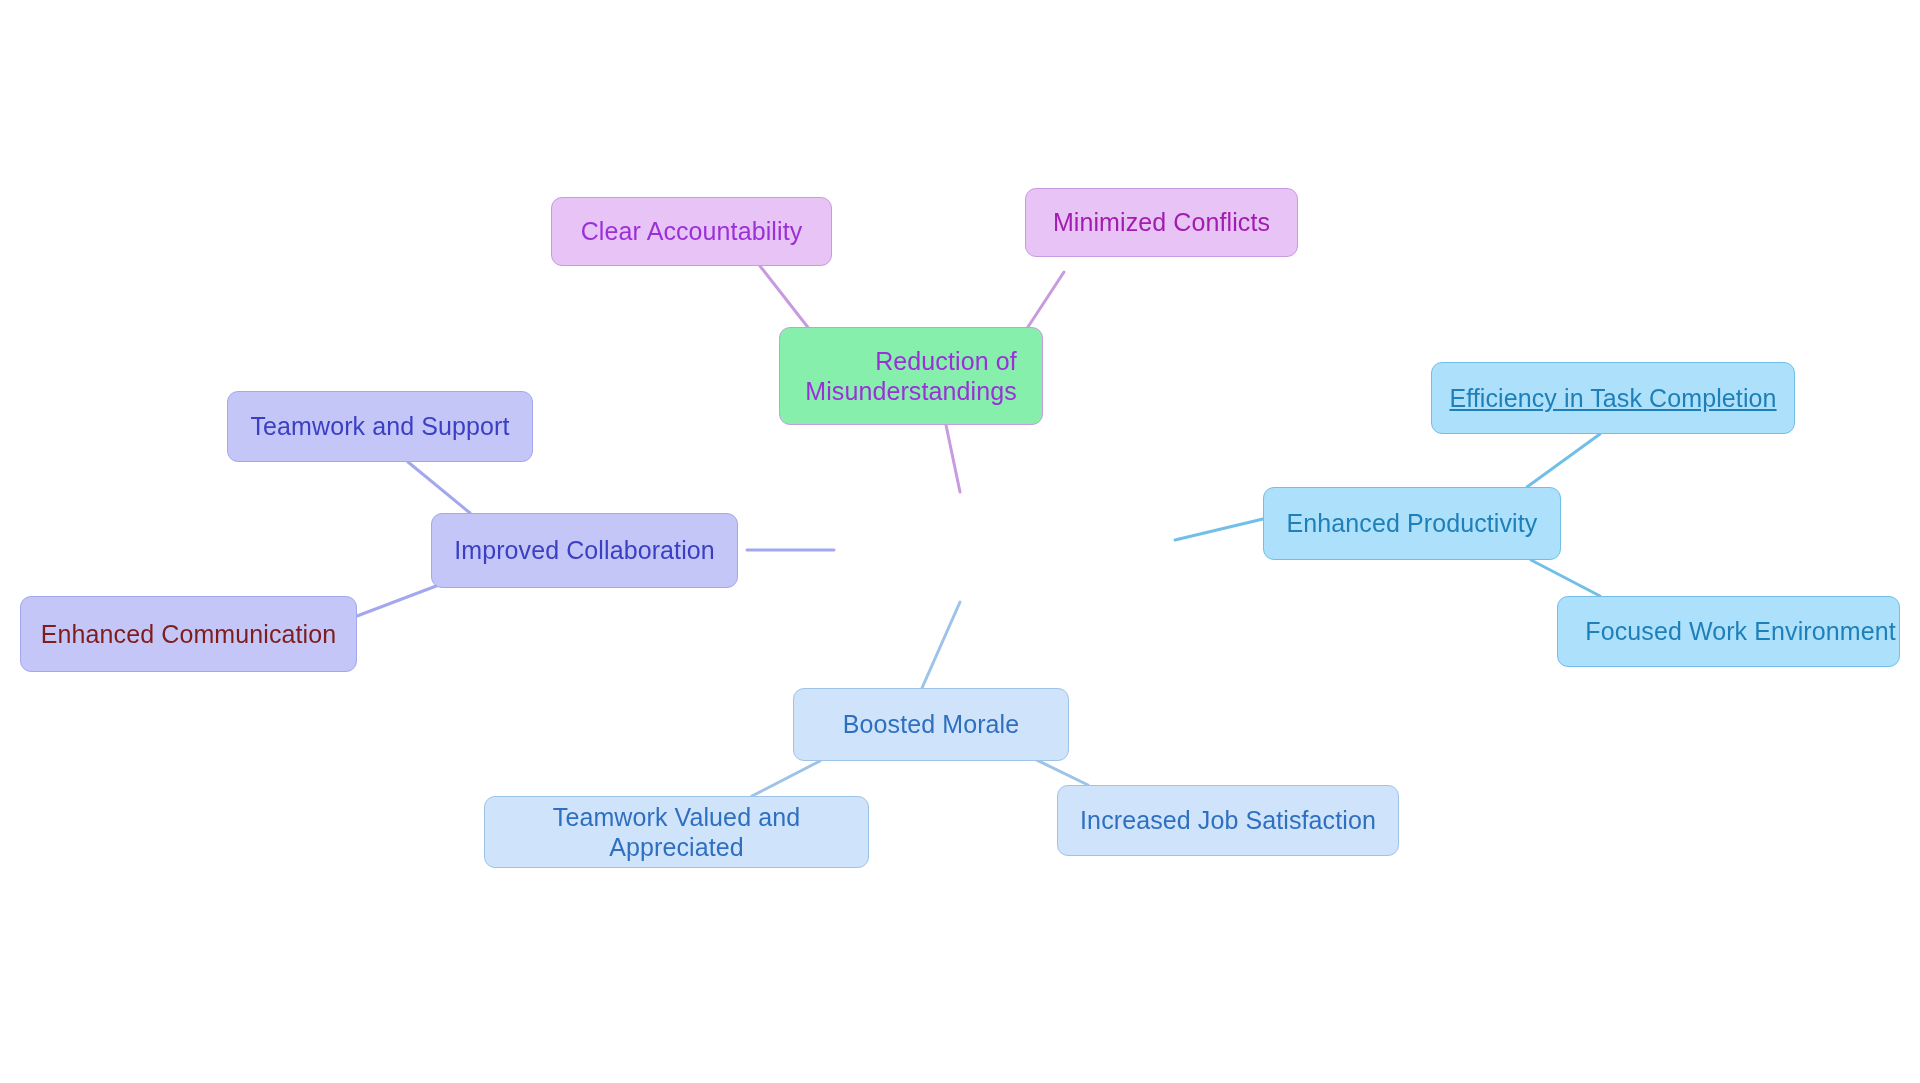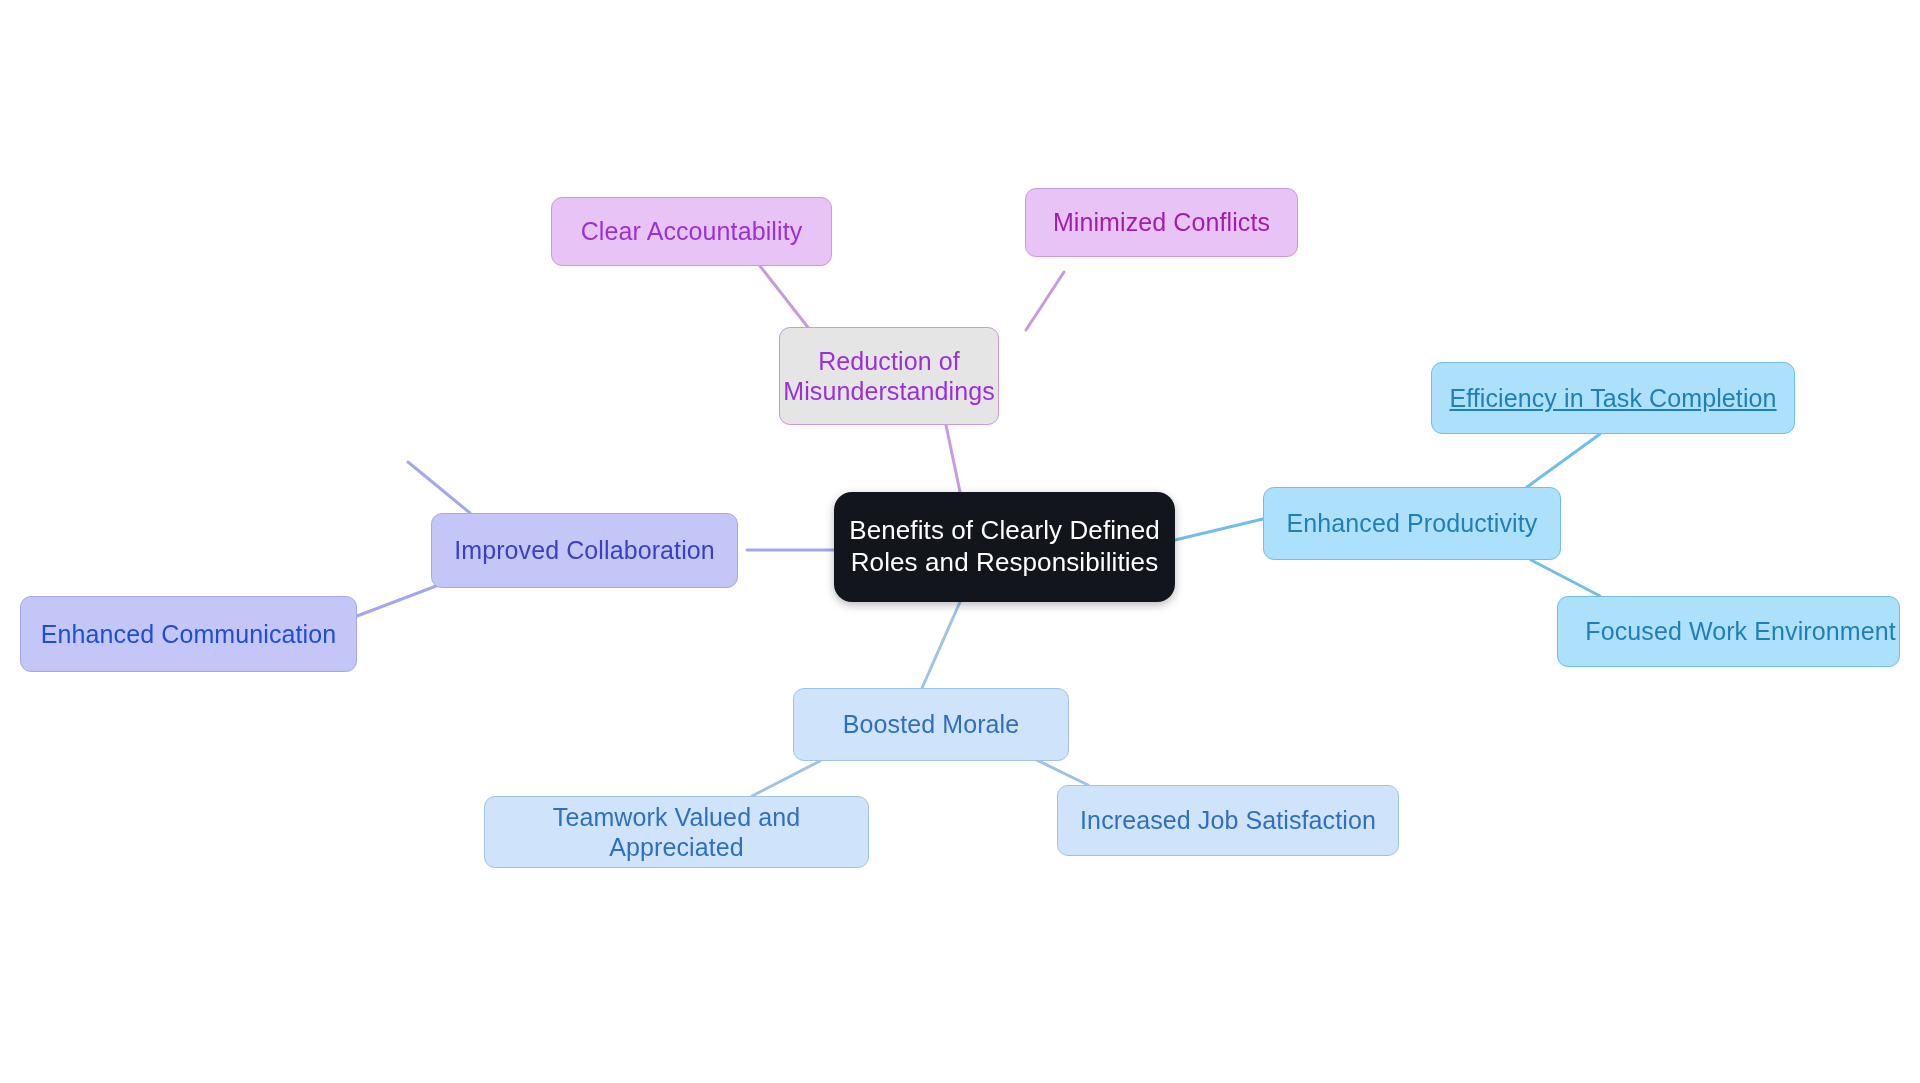--- a/index.html
+++ b/index.html
@@ -48,27 +48,26 @@
       <line x1="834" y1="550" x2="747" y2="550" stroke="#a3a7ee" stroke-width="3" stroke-linecap="round"></line>
       <line x1="470" y1="513" x2="408" y2="462" stroke="#a3a7ee" stroke-width="3" stroke-linecap="round"></line>
       <line x1="452" y1="580" x2="357" y2="616" stroke="#a3a7ee" stroke-width="3" stroke-linecap="round"></line>
       <line x1="1175" y1="540" x2="1263" y2="519" stroke="#71bfe8" stroke-width="3" stroke-linecap="round"></line>
       <line x1="1527" y1="487" x2="1600" y2="434" stroke="#71bfe8" stroke-width="3" stroke-linecap="round"></line>
       <line x1="1531" y1="560" x2="1600" y2="596" stroke="#71bfe8" stroke-width="3" stroke-linecap="round"></line>
       <line x1="960" y1="602" x2="922" y2="688" stroke="#9dc3e8" stroke-width="3" stroke-linecap="round"></line>
       <line x1="820" y1="761" x2="752" y2="796" stroke="#9dc3e8" stroke-width="3" stroke-linecap="round"></line>
       <line x1="1014" y1="749" x2="1088" y2="785" stroke="#9dc3e8" stroke-width="3" stroke-linecap="round"></line>
     </svg>
-<div class="node root" style="left: 834px; top: 492px; width: 341px; height: 110px; background: rgb(18, 21, 28); color: rgb(255, 255, 255);"><span>Benefits of Clearly Defined
-Roles and Responsibilities</span></div>
-    <div class="node branch" style="left: 779px; top: 327px; width: 220px; height: 98px; background: #e5e5e5; border-color: rgb(200, 154, 224); color: rgb(155, 48, 217);"><span>Reduction of
+    <div class="node branch" style="left: 779px; top: 327px; width: 264px; height: 98px; background: #86efac; border-color: rgb(200, 154, 224); color: rgb(155, 48, 217); text-align: right;"><span>Reduction of
 Misunderstandings</span></div>
     <div class="node leaf" style="left: 551px; top: 197px; width: 281px; height: 69px; background: rgb(231, 196, 245); border-color: rgb(200, 154, 224); color: rgb(155, 48, 217);"><span>Clear Accountability</span></div>
     <div class="node leaf" style="left: 1025px; top: 188px; width: 273px; height: 69px; background: rgb(231, 196, 245); border-color: rgb(200, 154, 224); color: #a21caf;"><span>Minimized Conflicts</span></div>
     <div class="node branch" style="left: 431px; top: 513px; width: 307px; height: 75px; background: rgb(195, 198, 247); border-color: rgb(163, 167, 238); color: rgb(59, 63, 196);"><span>Improved Collaboration</span></div>
-    <div class="node leaf" style="left: 20px; top: 596px; width: 337px; height: 76px; background: rgb(195, 198, 247); border-color: rgb(163, 167, 238); color: #1d4ed8;"><span>Enhanced Communication</span></div>
+    <div class="node leaf" style="left: 227px; top: 391px; width: 306px; height: 71px; background: rgb(195, 198, 247); border-color: rgb(163, 167, 238); color: rgb(59, 63, 196);"><span>Teamwork and Support</span></div>
+    <div class="node leaf" style="left: 20px; top: 596px; width: 337px; height: 76px; background: rgb(195, 198, 247); border-color: rgb(163, 167, 238); color: #7f1d1d;"><span>Enhanced Communication</span></div>
     <div class="node branch" style="left: 1263px; top: 487px; width: 298px; height: 73px; background: rgb(173, 225, 251); border-color: rgb(113, 191, 232); color: rgb(31, 127, 184);"><span>Enhanced Productivity</span></div>
     <div class="node leaf" style="left: 1431px; top: 362px; width: 364px; height: 72px; background: rgb(173, 225, 251); border-color: rgb(113, 191, 232); color: rgb(31, 127, 184); text-decoration: underline;"><span>Efficiency in Task Completion</span></div>
     <div class="node leaf" style="left: 1557px; top: 596px; width: 343px; height: 71px; background: rgb(173, 225, 251); border-color: rgb(113, 191, 232); color: rgb(31, 127, 184); padding-left: 24px;"><span>Focused Work Environment</span></div>
     <div class="node branch" style="left: 793px; top: 688px; width: 276px; height: 73px; background: rgb(207, 228, 250); border-color: rgb(157, 195, 232); color: rgb(47, 111, 192);"><span>Boosted Morale</span></div>
     <div class="node leaf" style="left: 484px; top: 796px; width: 385px; height: 72px; background: rgb(207, 228, 250); border-color: rgb(157, 195, 232); color: rgb(47, 111, 192);"><span>Teamwork Valued and Appreciated</span></div>
     <div class="node leaf" style="left: 1057px; top: 785px; width: 342px; height: 71px; background: rgb(207, 228, 250); border-color: rgb(157, 195, 232); color: rgb(47, 111, 192);"><span>Increased Job Satisfaction</span></div>
   </div>
 
 </body></html>

